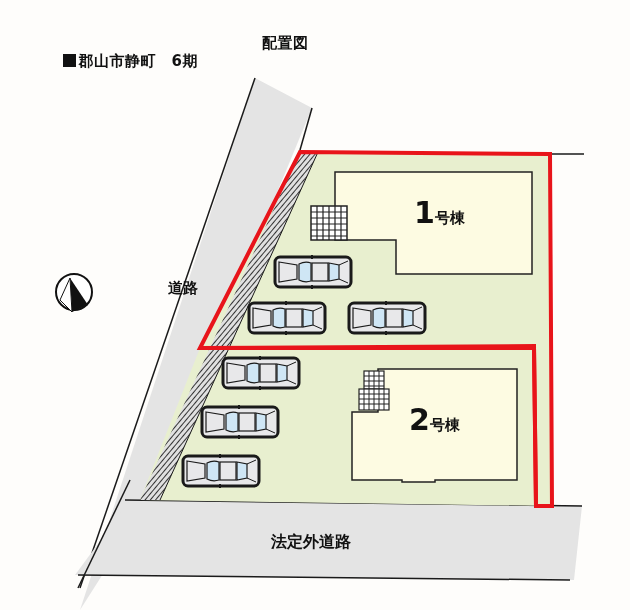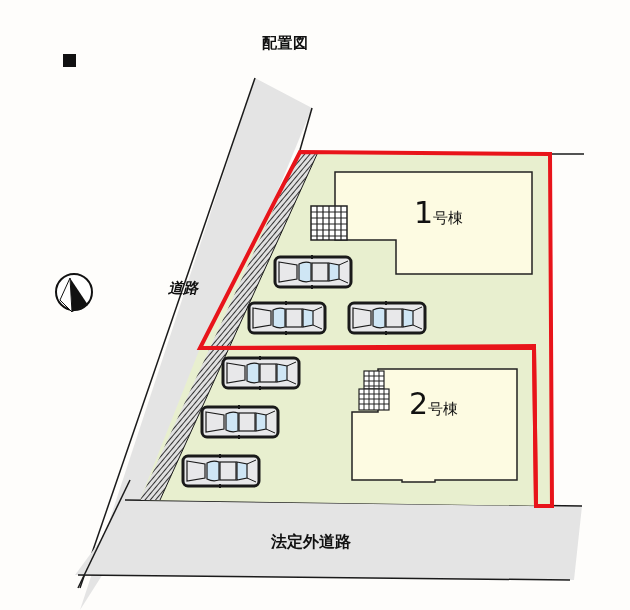--- a/index.html
+++ b/index.html
@@ -2,29 +2,29 @@
 <html><head>
 <meta charset="utf-8">
 <style>
   html,body{margin:0;padding:0;background:#fefdfb;}
   body{width:630px;height:610px;position:relative;overflow:hidden;font-family:"DejaVu Sans","Liberation Sans",sans-serif;}
   .title{position:absolute;top:34px;left:52px;font-size:15px;font-weight:bold;color:#111;white-space:pre;letter-spacing:0.5px;}
   .title .sq{display:inline-block;width:13px;height:13px;background:#111;margin-right:2px;vertical-align:-1px;}
   .title .sub{position:absolute;left:210px;top:0;}
   svg{position:absolute;left:0;top:0;}
   .lbl{position:absolute;font-weight:bold;color:#111;white-space:nowrap;}
-  .bldg-label{position:absolute;font-weight:normal;color:#111;white-space:nowrap;}
+  .bldg-label{position:absolute;font-weight:bold;color:#111;white-space:nowrap;}
   .bldg-label .num{font-size:30px;}
   .bldg-label .suffix{font-size:15px;}
 </style>
 </head>
 <body>
 
 <div class="title">
-  <span class="sq"></span>
+  <span class="sq"></span><span>郡山市静町　6期</span>
   <span class="sub">配置図</span>
 </div>
 
 <svg width="630" height="610" viewBox="0 0 630 610">
   <defs>
     <pattern id="hatch" patternUnits="userSpaceOnUse" width="4" height="4" patternTransform="rotate(40)">
       <rect width="4" height="4" fill="#e0e0e0"></rect>
       <line x1="0" y1="0" x2="0" y2="4" stroke="#333" stroke-width="2"></line>
     </pattern>
     <g id="car">
@@ -80,21 +80,21 @@
   <use href="#car" x="202" y="407"></use>
   <use href="#car" x="183" y="456"></use>
 
   <g>
     <circle cx="74" cy="292" r="18" fill="#fff" stroke="#111" stroke-width="2"></circle>
     <polygon points="70,278 88,305 72,312" fill="#111"></polygon>
     <polygon points="70,278 72,312 60,300" fill="#fff" stroke="#111" stroke-width="1"></polygon>
   </g>
 </svg>
 
-<div class="lbl" style="left:168px;top:279px;font-size:15px;font-style:italic;">道路</div>
+<div class="lbl" style="left:168px;top:279px;font-size:15px;">道路</div>
 <div class="lbl" style="left:271px;top:532px;font-size:16px;">法定外道路</div>
 
 <div class="bldg-label" style="left:414px;top:195px;">
   <span class="num">1</span><span class="suffix">号棟</span>
 </div>
-<div class="bldg-label" style="left:409px;top:386px;">
+<div class="bldg-label" style="left:409px;top:402px;">
   <span class="num">2</span><span class="suffix">号棟</span>
 </div>
 
 </body></html>

